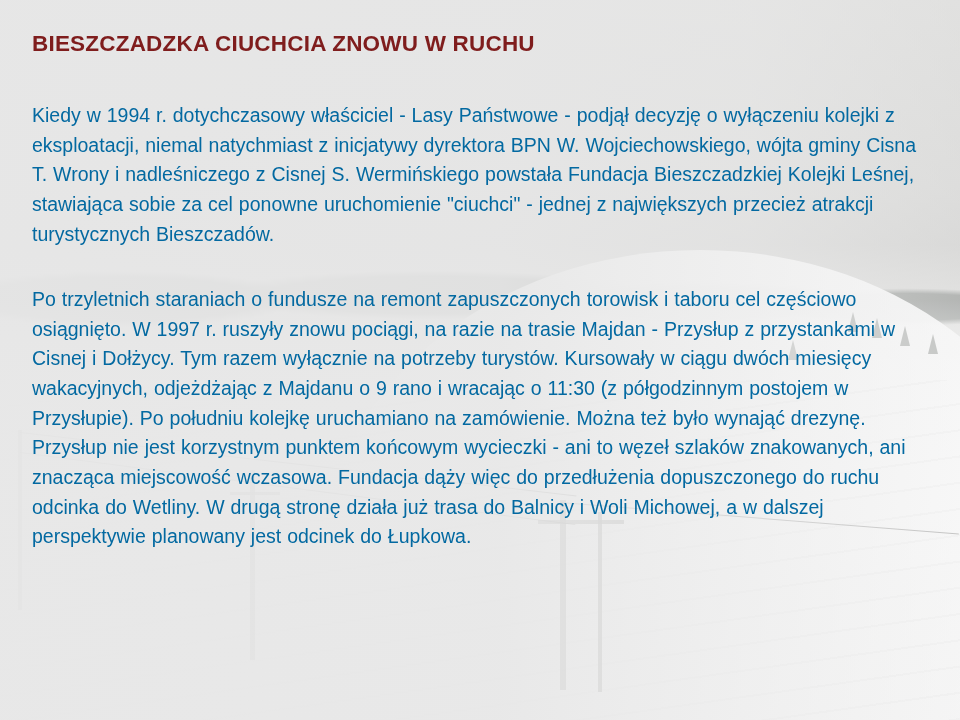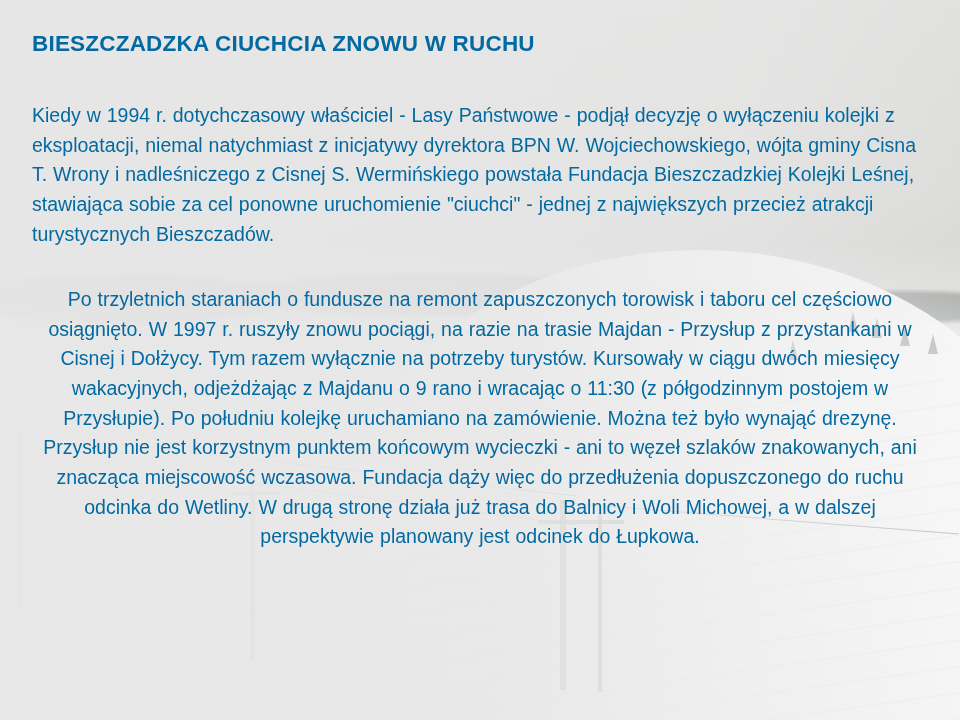--- a/index.html
+++ b/index.html
@@ -104,35 +104,35 @@
   #content {
     position: absolute;
     left: 32px;
     top: 30px;
     width: 896px;
   }
 
   #title {
     font-size: 22.5px;
     font-weight: bold;
-    color: #0369a1;
+    color: #7f1d1d;
     letter-spacing: .2px;
     margin: 0 0 44px 0;
     line-height: 1.2;
   }
 
   .para {
     font-size: 19.5px;
     color: #0369a1;
     line-height: 1.52;
     margin: 0 0 36px 0;
     text-align: left;
     word-spacing: .5px;
   }
-  .para:last-child { margin-bottom: 4px; text-align: center; }
+  .para:last-child { margin-bottom: 4px; }
 </style>
 </head>
 <body>
 
 <div id="slide">
 
   <div id="photo">
     <div id="ridge"></div>
     <div id="crest"></div>
     <div id="slope"></div>

